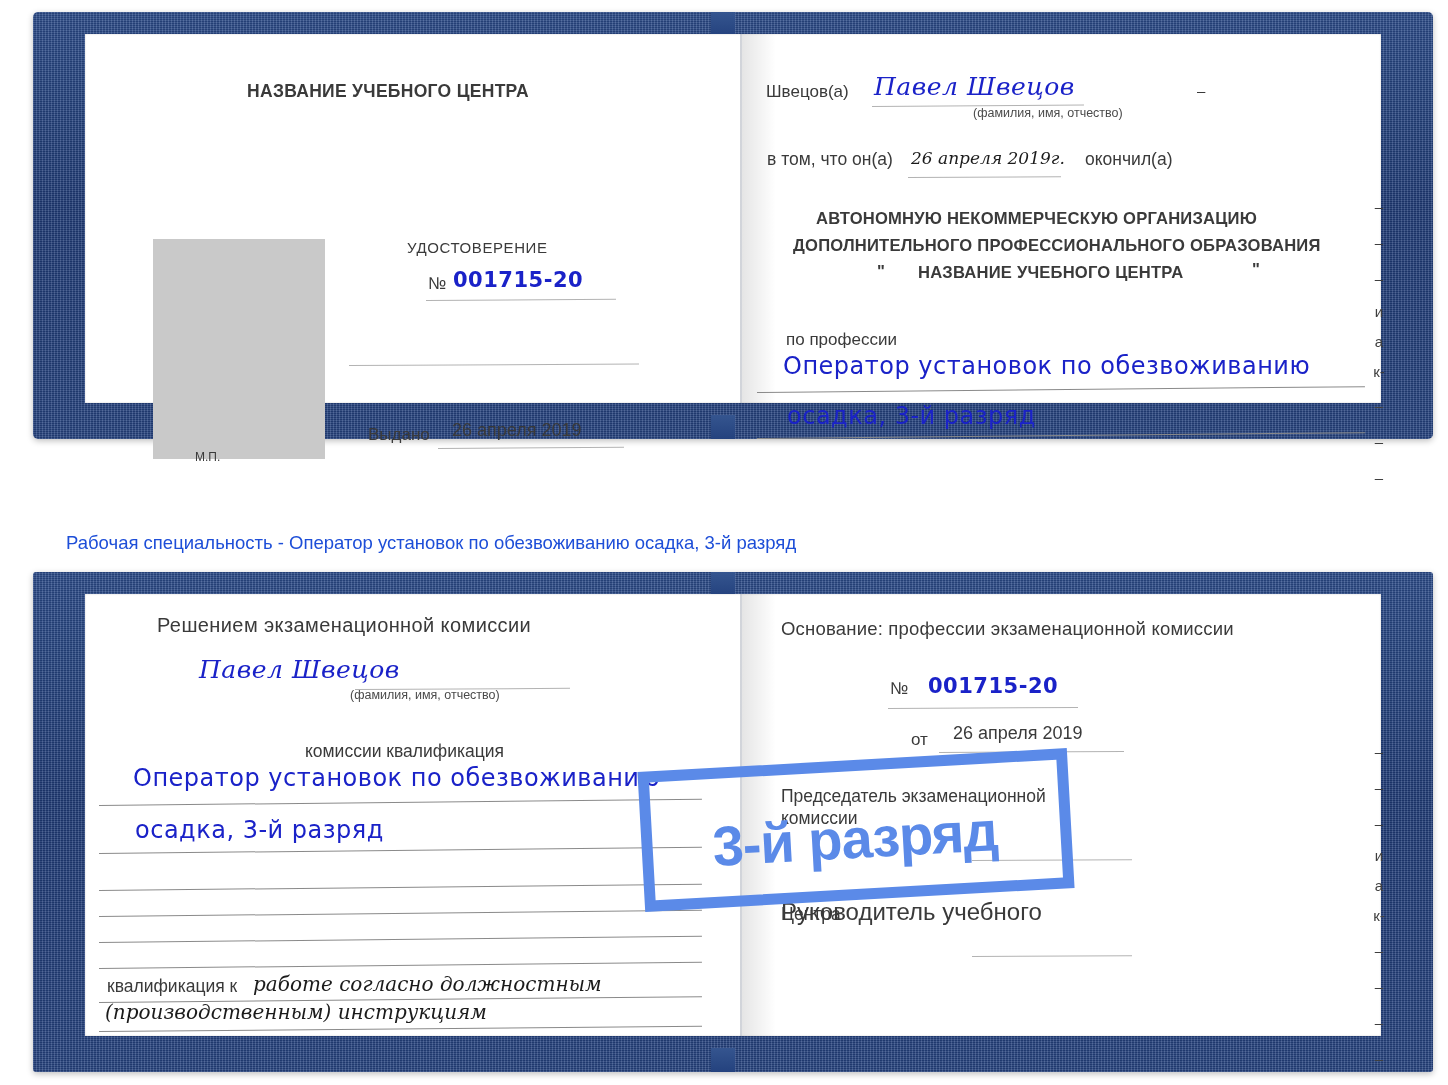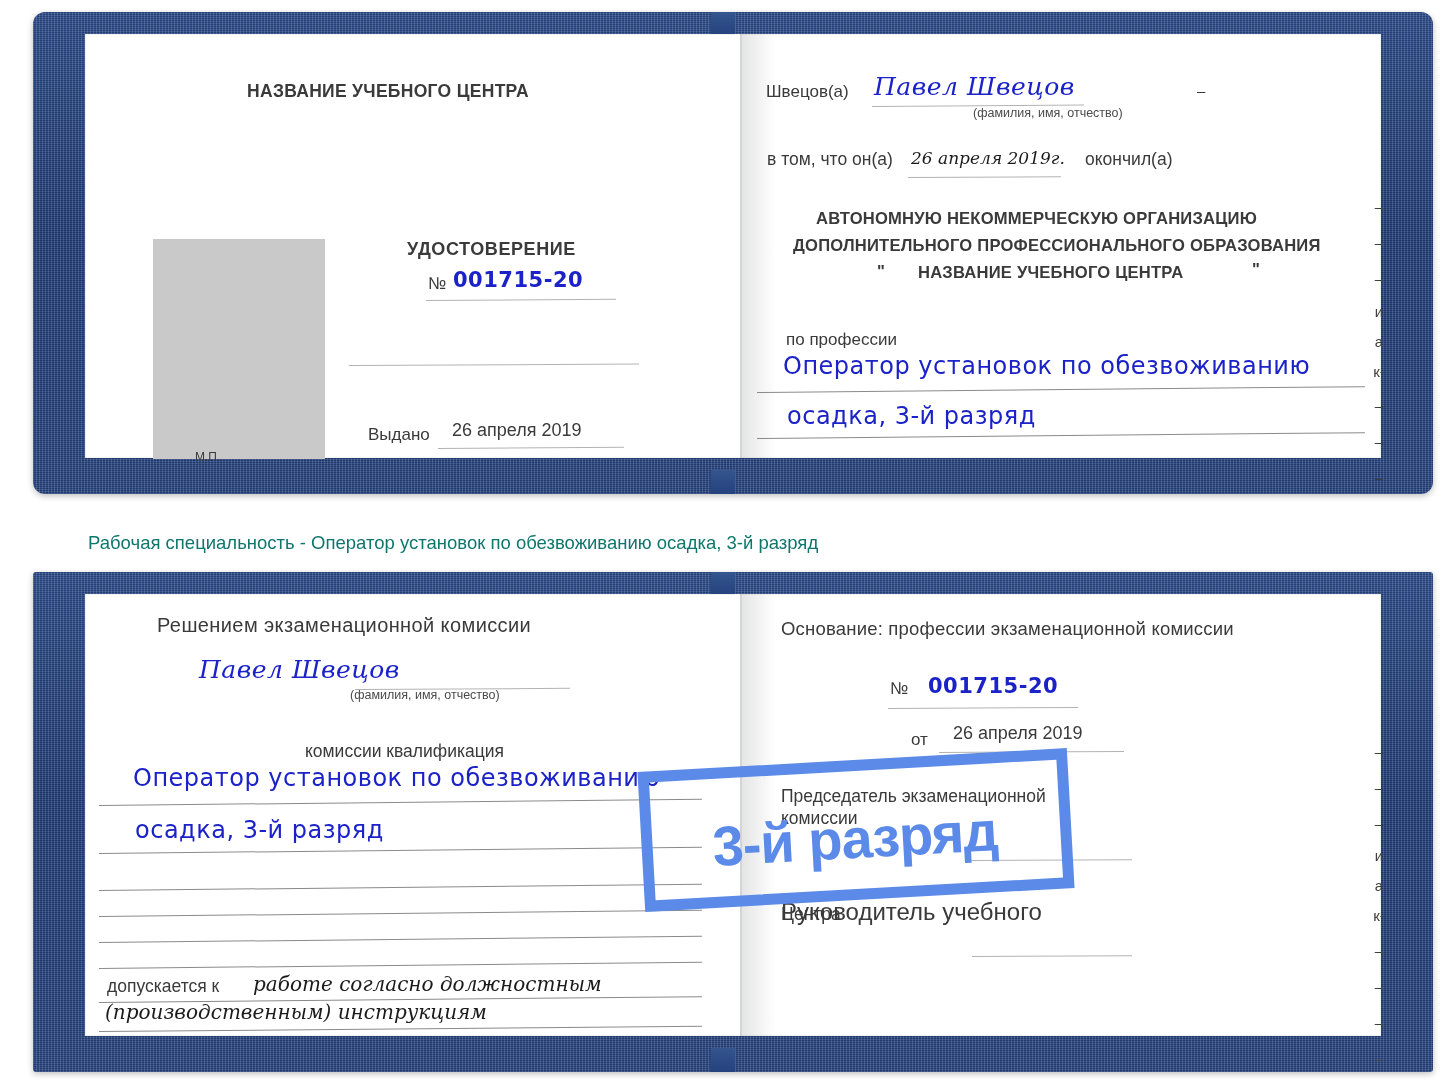--- a/index.html
+++ b/index.html
@@ -16,21 +16,21 @@
     position:absolute;
     background:
       repeating-linear-gradient(0deg, rgba(255,255,255,.10) 0 1px, rgba(0,0,0,.06) 1px 2px),
       repeating-linear-gradient(90deg, rgba(255,255,255,.12) 0 1px, rgba(0,0,0,.08) 1px 3px),
       linear-gradient(180deg,#2a4a88 0%, #1e3a75 45%, #25427f 100%);
     box-shadow:0 2px 6px rgba(0,0,0,.25);
   }
   .cert::after{ 
     content:"";position:absolute;left:50%;transform:translateX(-50%);
   }
-  .cert-top{ left:33px; top:12px; width:1400px; height:482px; border-radius:12px;}
+  .cert-top{ left:33px; top:12px; width:1400px; height:427px; border-radius:5px;}
   .cert-bot{ left:33px; top:572px; width:1400px; height:500px; border-radius:3px;}
 
   
   .paper{
     position:absolute;
     background:#ffffff;
     box-shadow:0 0 2px rgba(0,0,0,.20) inset;
   }
   .cert-top .paper{ left:52px; top:22px; right:52px; bottom:36px;}
   .cert-bot .paper{ left:52px; top:22px; right:52px; bottom:36px;}
@@ -77,22 +77,22 @@
   
   .photo{
     position:absolute;background:#c9c9c9;
   }
 
   
   .edge-col{position:absolute;color:#3f3f3f;font-size:15px;line-height:1;text-align:center;width:22px;}
 
   
   .caption{
-    position:absolute;left:88px;top:532px;
-    font-size:18.5px;color:#0f766e;white-space:nowrap;
+    position:absolute;left:66px;top:532px;
+    font-size:18.5px;color:#1d4ed8;white-space:nowrap;
   }
 
   
   .badge{
     position:absolute;
     left:641px;top:760px;width:430px;height:140px;
     border:11px solid #5b8ae8;
     transform:rotate(-3.2deg);
     box-sizing:border-box;
     pointer-events:none;
@@ -124,21 +124,21 @@
 
   <div class="paper">
     <div class="gutter" style="left:655px;"></div>
     <div class="page-shadow" style="left:657px;"></div>
 
     <div>
       <div class="t bold" style="left:162px;top:47px;font-size:17.5px;letter-spacing:.3px;">НАЗВАНИЕ УЧЕБНОГО ЦЕНТРА</div>
 
       <div class="photo" style="left:68px;top:205px;width:172px;height:220px;"></div>
 
-      <div class="t" style="left:322px;top:205px;font-size:18px;letter-spacing:.6px;font-weight:bold;">УДОСТОВЕРЕНИЕ</div>
+      <div class="t" style="left:322px;top:205px;font-size:15px;letter-spacing:.6px;">УДОСТОВЕРЕНИЕ</div>
 
       <div class="t" style="left:343px;top:240px;font-size:17px;">№</div>
       <div class="t hand" style="left:368px;top:234px;font-size:21px;font-weight:bold;">001715-20</div>
       <div class="rule rule-light" style="left:341px;top:266px;width:190px;transform:rotate(-0.35deg);"></div>
 
       <div class="rule rule-light" style="left:264px;top:331px;width:290px;transform:rotate(-0.3deg);"></div>
 
       <div class="t" style="left:283px;top:391px;font-size:17px;">Выдано</div>
       <div class="t printed-fill" style="left:355px;top:386px;font-size:18px;">26 апреля 2019</div>
       <div class="rule rule-light" style="left:353px;top:414px;width:186px;transform:rotate(-0.35deg);"></div>
@@ -207,21 +207,21 @@
 
       <div class="t hand" style="left:48px;top:170px;font-size:24px;">Оператор установок по обезвоживанию</div>
       <div class="rule" style="left:14px;top:211px;width:603px;transform:rotate(-0.6deg);"></div>
       <div class="t hand" style="left:50px;top:222px;font-size:24px;">осадка, 3-й разряд</div>
       <div class="rule" style="left:14px;top:259px;width:603px;transform:rotate(-0.6deg);"></div>
       <div class="rule" style="left:14px;top:296px;width:603px;transform:rotate(-0.6deg);"></div>
       <div class="rule" style="left:14px;top:322px;width:603px;transform:rotate(-0.6deg);"></div>
       <div class="rule" style="left:14px;top:348px;width:603px;transform:rotate(-0.6deg);"></div>
       <div class="rule" style="left:14px;top:374px;width:603px;transform:rotate(-0.6deg);"></div>
 
-      <div class="t" style="left:22px;top:382px;font-size:17.5px;">допускается к</div>
+      <div class="t" style="left:22px;top:382px;font-size:17.5px;">квалификация к</div>
       <div class="t hand-script" style="left:168px;top:378px;font-size:20px;">работе согласно должностным</div>
       <div class="rule" style="left:14px;top:408px;width:603px;transform:rotate(-0.55deg);"></div>
       <div class="t hand-script" style="left:20px;top:406px;font-size:20px;">(производственным) инструкциям</div>
       <div class="rule" style="left:14px;top:437px;width:603px;transform:rotate(-0.5deg);"></div>
     </div>
 
     <div>
       <div class="t" style="left:696px;top:24px;font-size:18.5px;letter-spacing:.2px;">Основание: профессии экзаменационной комиссии</div>
 
       <div class="t" style="left:805px;top:85px;font-size:17px;">№</div>

